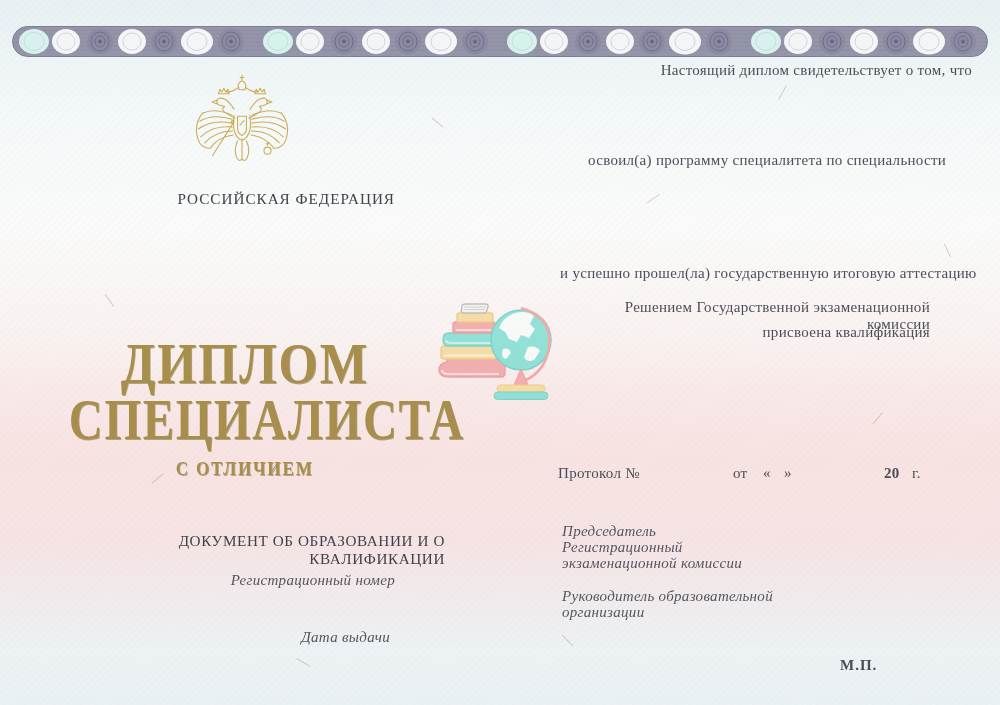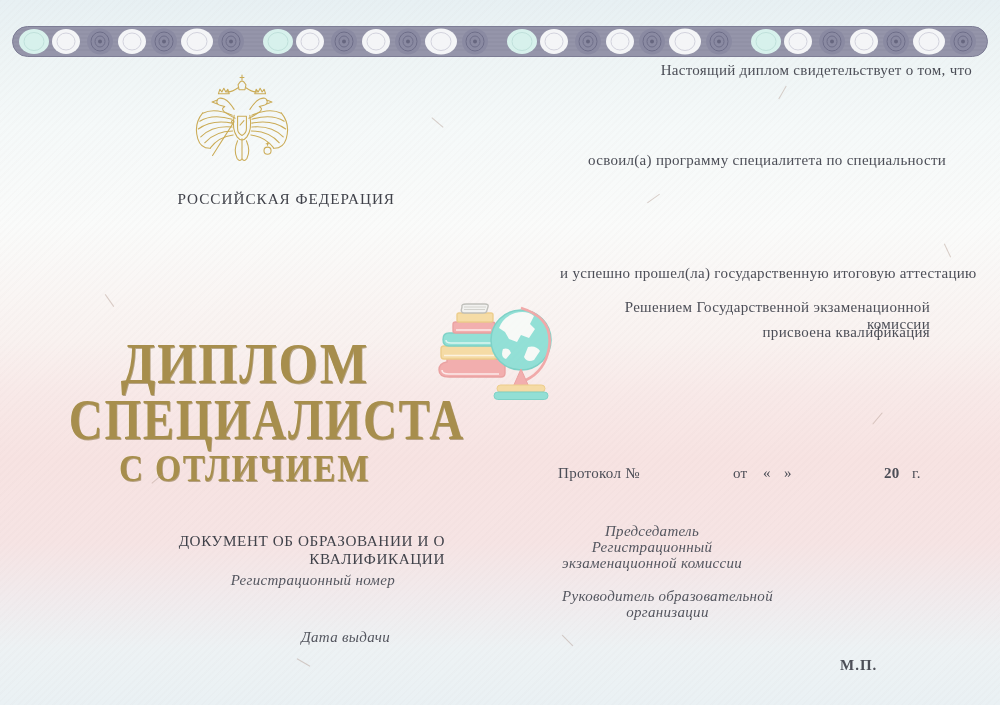--- a/index.html
+++ b/index.html
@@ -21,25 +21,25 @@
   .doc-text{color:#4c4e57;font-size:15px;letter-spacing:.3px;}
   .doc-text-dark{color:#40424a;font-size:15.2px;letter-spacing:.6px;}
   .italic-label{color:#54565f;font-size:15px;font-style:italic;letter-spacing:.3px;}
   .gold-title{
     color:#a78e4d;font-weight:bold;
     text-shadow:0.9px 0.9px 0.6px rgba(130,105,55,.55), -0.4px -0.4px 0 rgba(250,245,225,.6);
     white-space:nowrap;
   }
   .tline{left:0;width:490px;text-align:center;}
   .t-big{font-size:56px;line-height:56px;letter-spacing:2px;}
-  .t-small{font-size:37px;line-height:27px;letter-spacing:2px;}
+  .t-small{font-size:19px;line-height:27px;letter-spacing:2px;}
   .sqz1{display:inline-block;transform:scaleX(.9);transform-origin:center;}
   .sqz2{display:inline-block;transform:scaleX(.84);transform-origin:center;}
   .fiber{position:absolute;width:15px;height:1px;background:rgba(175,150,140,.45);}
-  .sign-line{display:block;line-height:16px;text-align:center;}
+  .sign-line{display:block;line-height:16px;}
 </style>
 </head>
 <body>
 
 <div id="page">
 
   <svg class="abs" style="left:12px;top:26px;" width="976" height="31" viewBox="0 0 976 31">
     <defs>
       <pattern id="gp" x="0" y="0" width="244" height="31" patternUnits="userSpaceOnUse">
         <rect width="244" height="31" fill="#9595aa"></rect>

